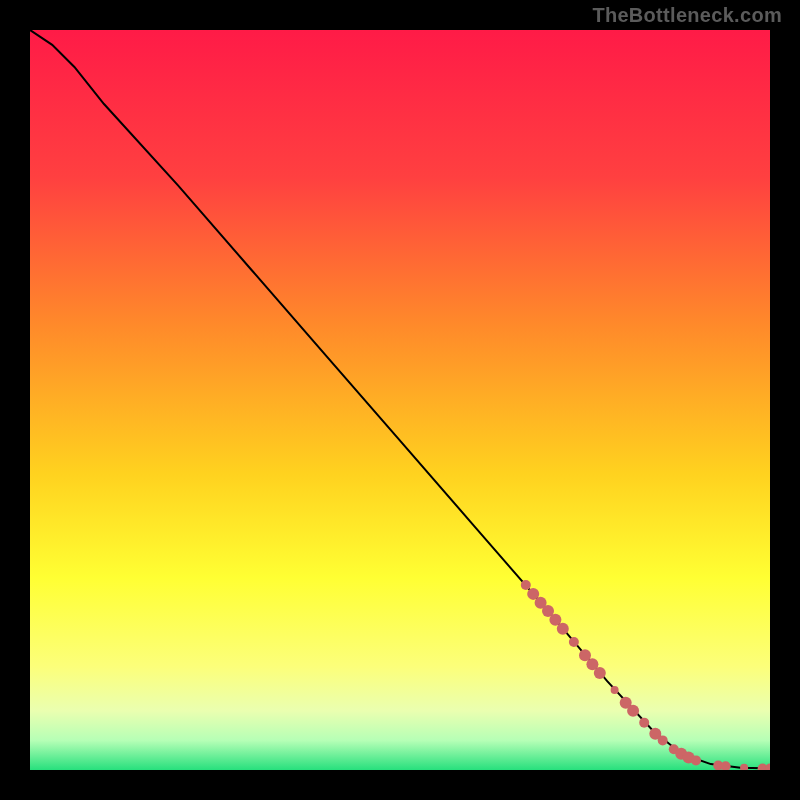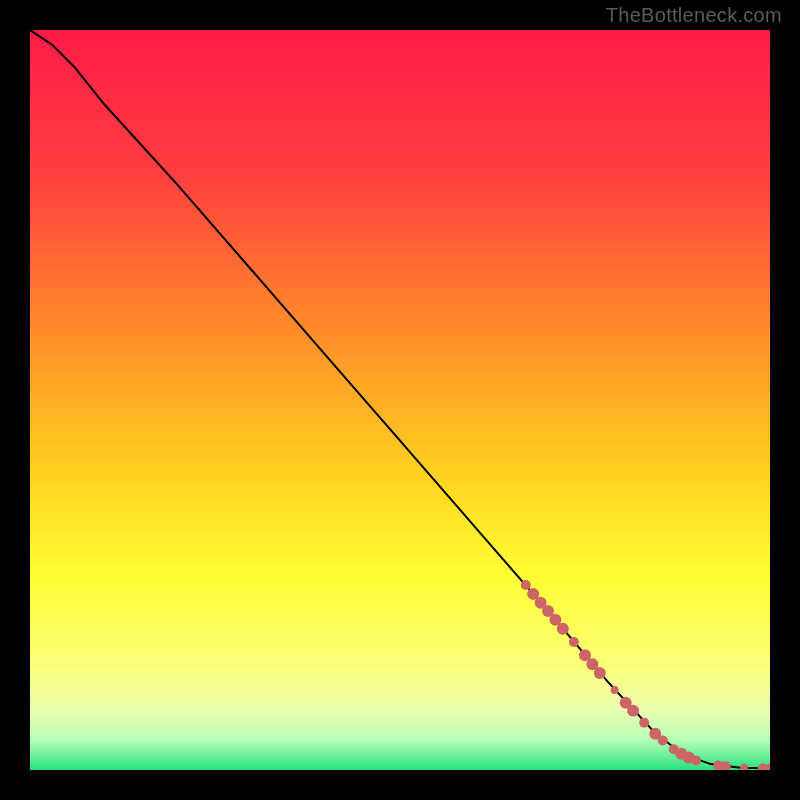--- a/index.html
+++ b/index.html
@@ -15,21 +15,21 @@
     position: relative;
     width: 800px;
     height: 800px;
     background: #000;
   }
   .watermark {
     position: absolute;
     top: 4px;
     right: 18px;
     font-size: 20px;
-    font-weight: 400;
+    font-weight: 700;
     color: #5b5b5b;
     letter-spacing: 0.3px;
   }
   .plot {
     position: absolute;
     left: 30px;
     top: 30px;
     width: 740px;
     height: 740px;
   }

